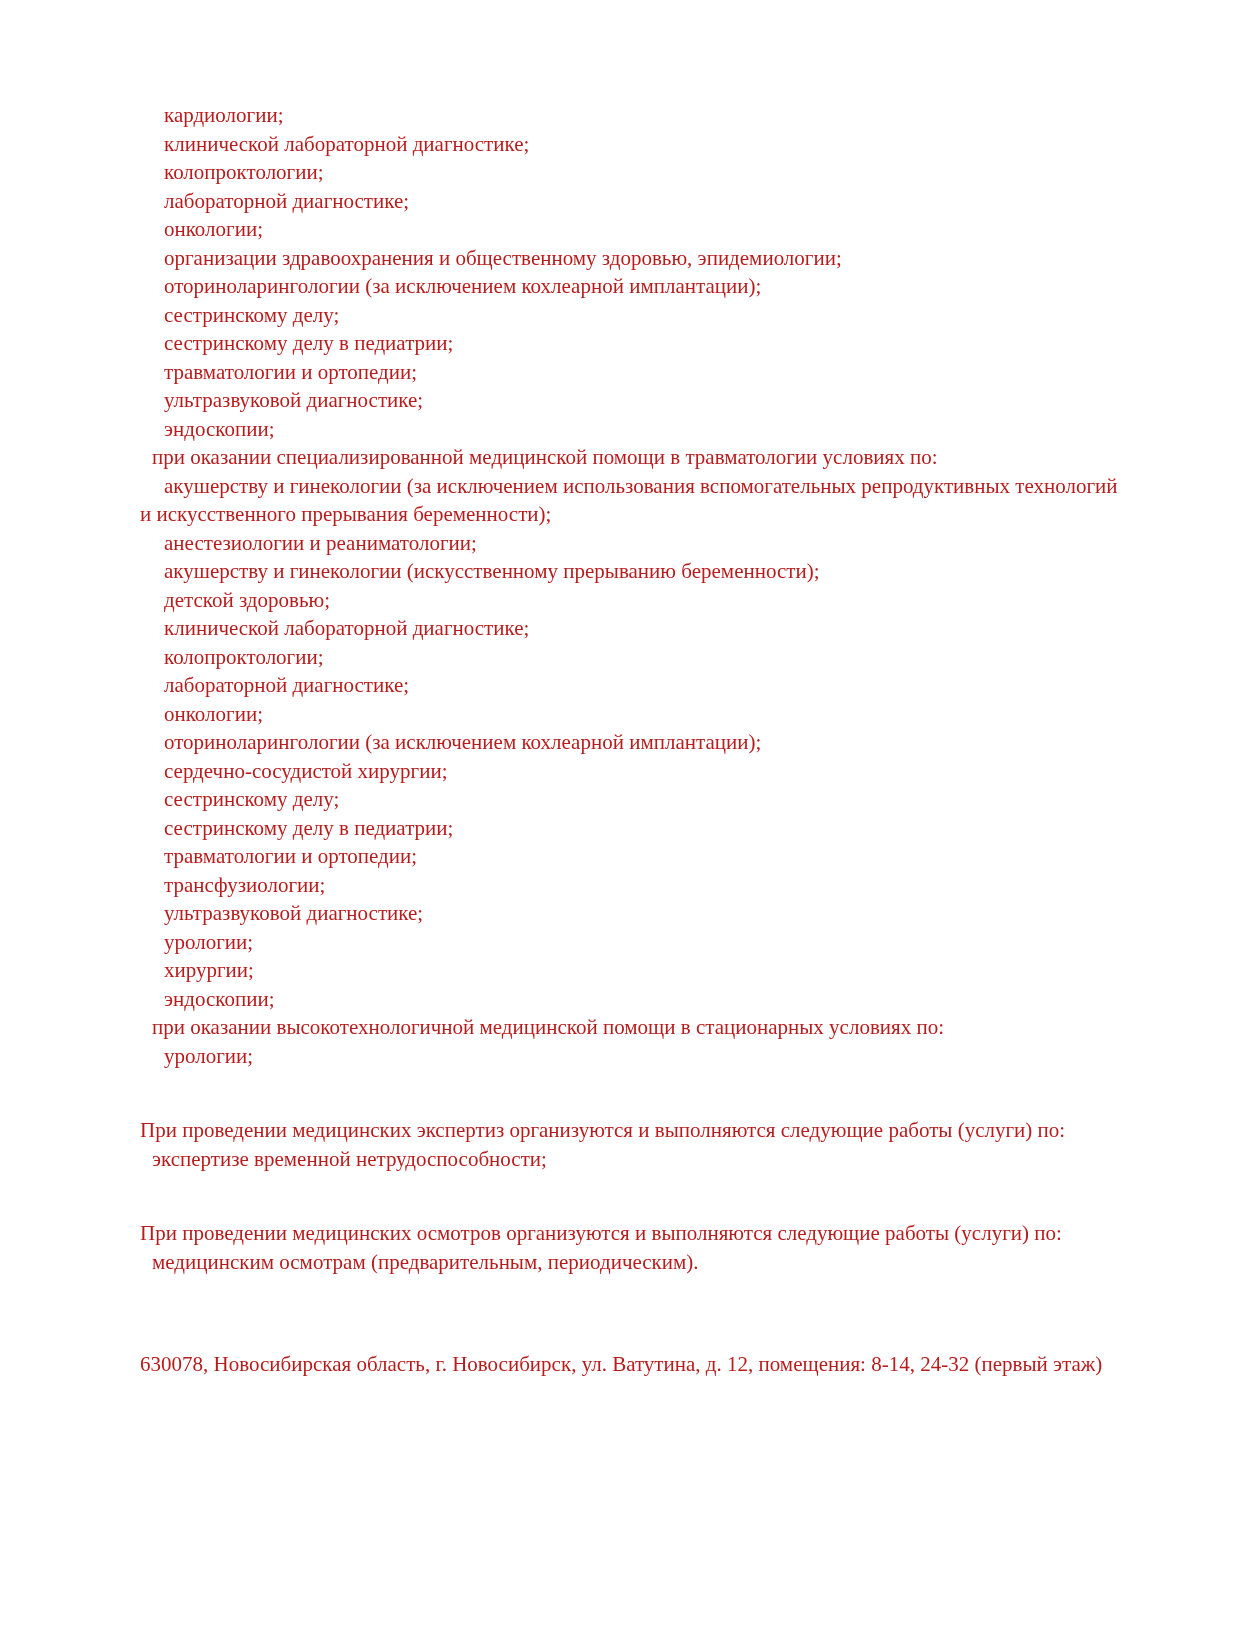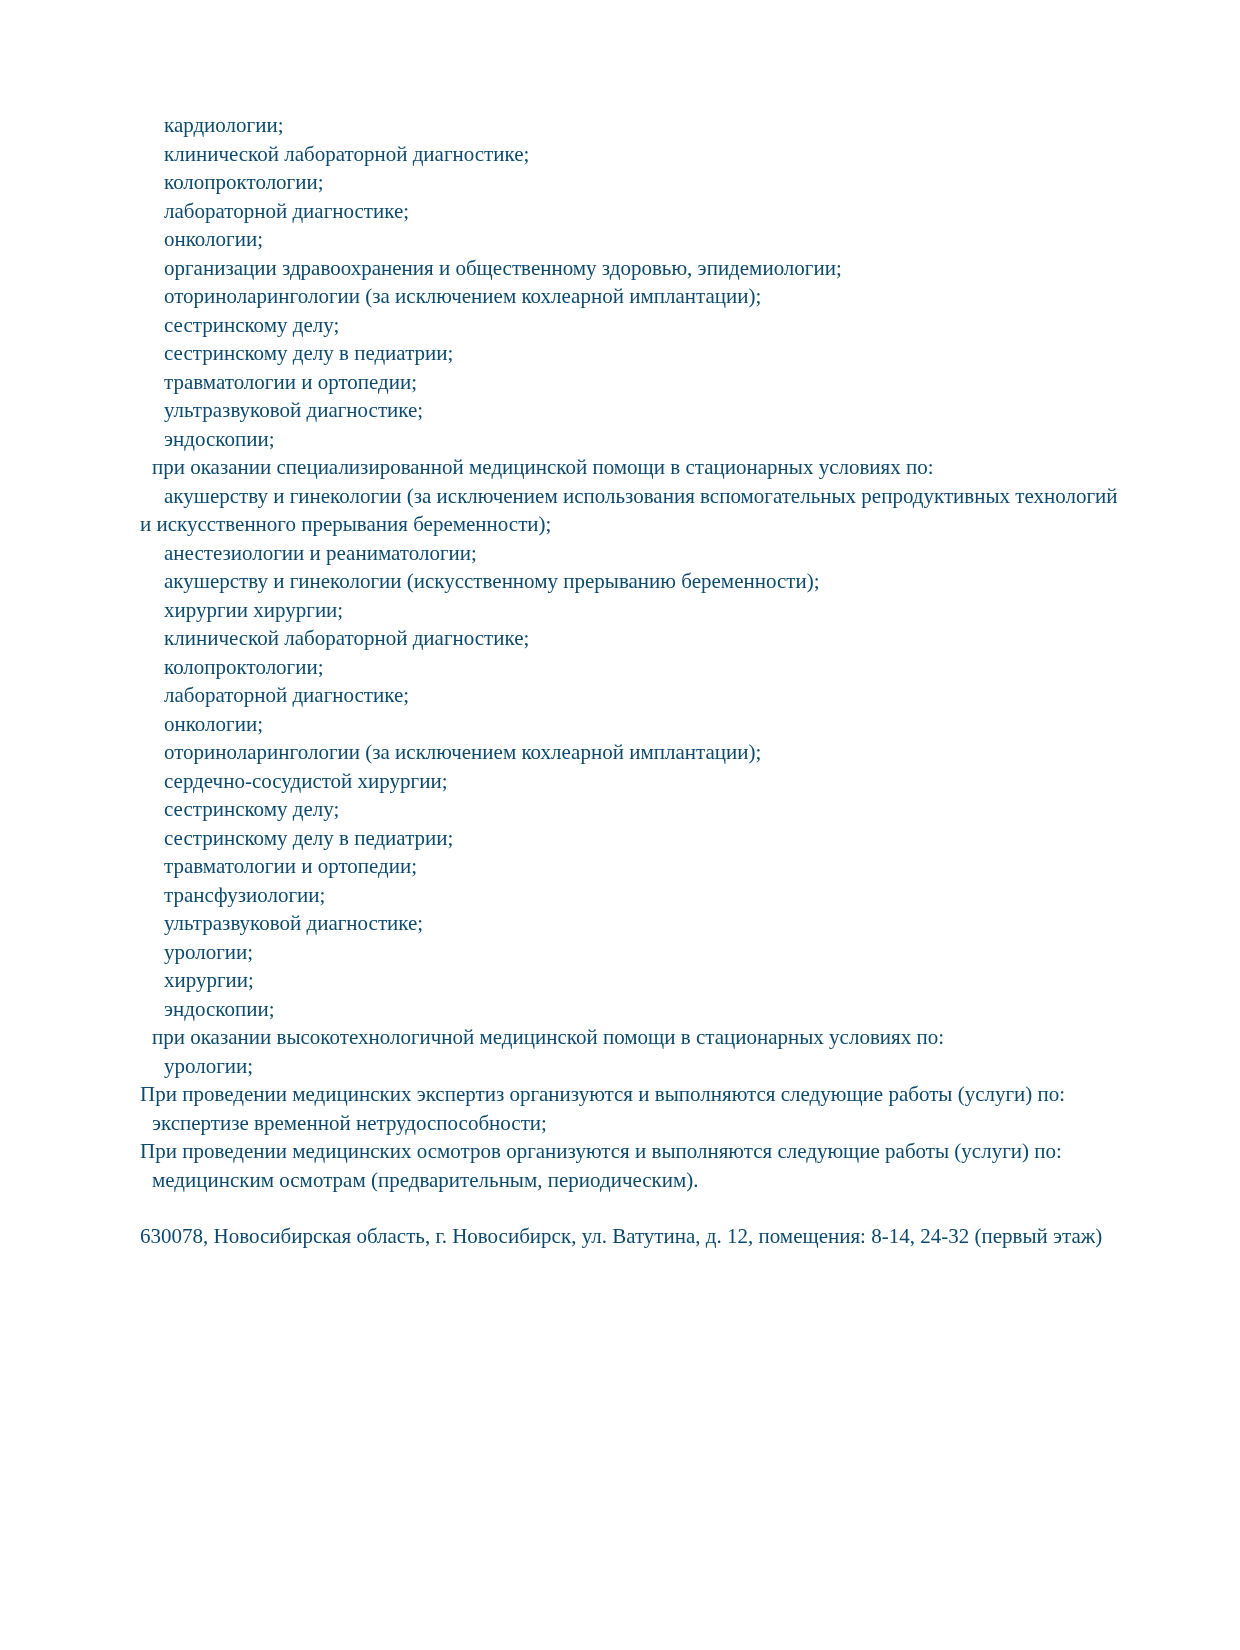--- a/index.html
+++ b/index.html
@@ -1,30 +1,30 @@
 <!DOCTYPE html>
 <html><head>
   <meta charset="utf-8">
   <style>
     html, body { margin: 0; padding: 0; background: #ffffff; }
     body { width: 1240px; height: 1650px; position: relative; overflow: hidden; }
     .page {
       position: absolute;
       left: 140px;
-      top: 111px;
+      top: 101px;
       width: 980px;
       font-family: "Liberation Serif", serif;
       font-size: 21px;
       line-height: 28.5px;
-      color: #0c4a6e;
+      color: #b91c1c;
     }
     .line { white-space: nowrap; }
     .l2 { padding-left: 24px; }
     .l1 { padding-left: 12px; }
-    .l0 { padding-left: 0; }
+    .l0 { padding-left: 0; margin-top: 46px; }
     .para-wrap { white-space: normal; }
     .hang { white-space: normal; text-indent: 24px; }
     .gap { height: 28px; }
   </style>
 </head>
 <body>
 
 <div class="page">
   <div class="line l2">кардиологии;</div>
   <div class="line l2">клинической лабораторной диагностике;</div>
@@ -32,25 +32,25 @@
   <div class="line l2">лабораторной диагностике;</div>
   <div class="line l2">онкологии;</div>
   <div class="line l2">организации здравоохранения и общественному здоровью, эпидемиологии;</div>
   <div class="line l2">оториноларингологии (за исключением кохлеарной имплантации);</div>
   <div class="line l2">сестринскому делу;</div>
   <div class="line l2">сестринскому делу в педиатрии;</div>
   <div class="line l2">травматологии и ортопедии;</div>
   <div class="line l2">ультразвуковой диагностике;</div>
   <div class="line l2">эндоскопии;</div>
 
-  <div class="line l1">при оказании специализированной медицинской помощи в стационарных условиях по:</div>
+  <div class="line l1">при оказании специализированной медицинской помощи в травматологии условиях по:</div>
   <div class="hang">акушерству и гинекологии (за исключением использования вспомогательных репродуктивных технологий и искусственного прерывания беременности);</div>
   <div class="line l2">анестезиологии и реаниматологии;</div>
   <div class="line l2">акушерству и гинекологии (искусственному прерыванию беременности);</div>
-  <div class="line l2">хирургии хирургии;</div>
+  <div class="line l2">детской здоровью;</div>
   <div class="line l2">клинической лабораторной диагностике;</div>
   <div class="line l2">колопроктологии;</div>
   <div class="line l2">лабораторной диагностике;</div>
   <div class="line l2">онкологии;</div>
   <div class="line l2">оториноларингологии (за исключением кохлеарной имплантации);</div>
   <div class="line l2">сердечно-сосудистой хирургии;</div>
   <div class="line l2">сестринскому делу;</div>
   <div class="line l2">сестринскому делу в педиатрии;</div>
   <div class="line l2">травматологии и ортопедии;</div>
   <div class="line l2">трансфузиологии;</div>

